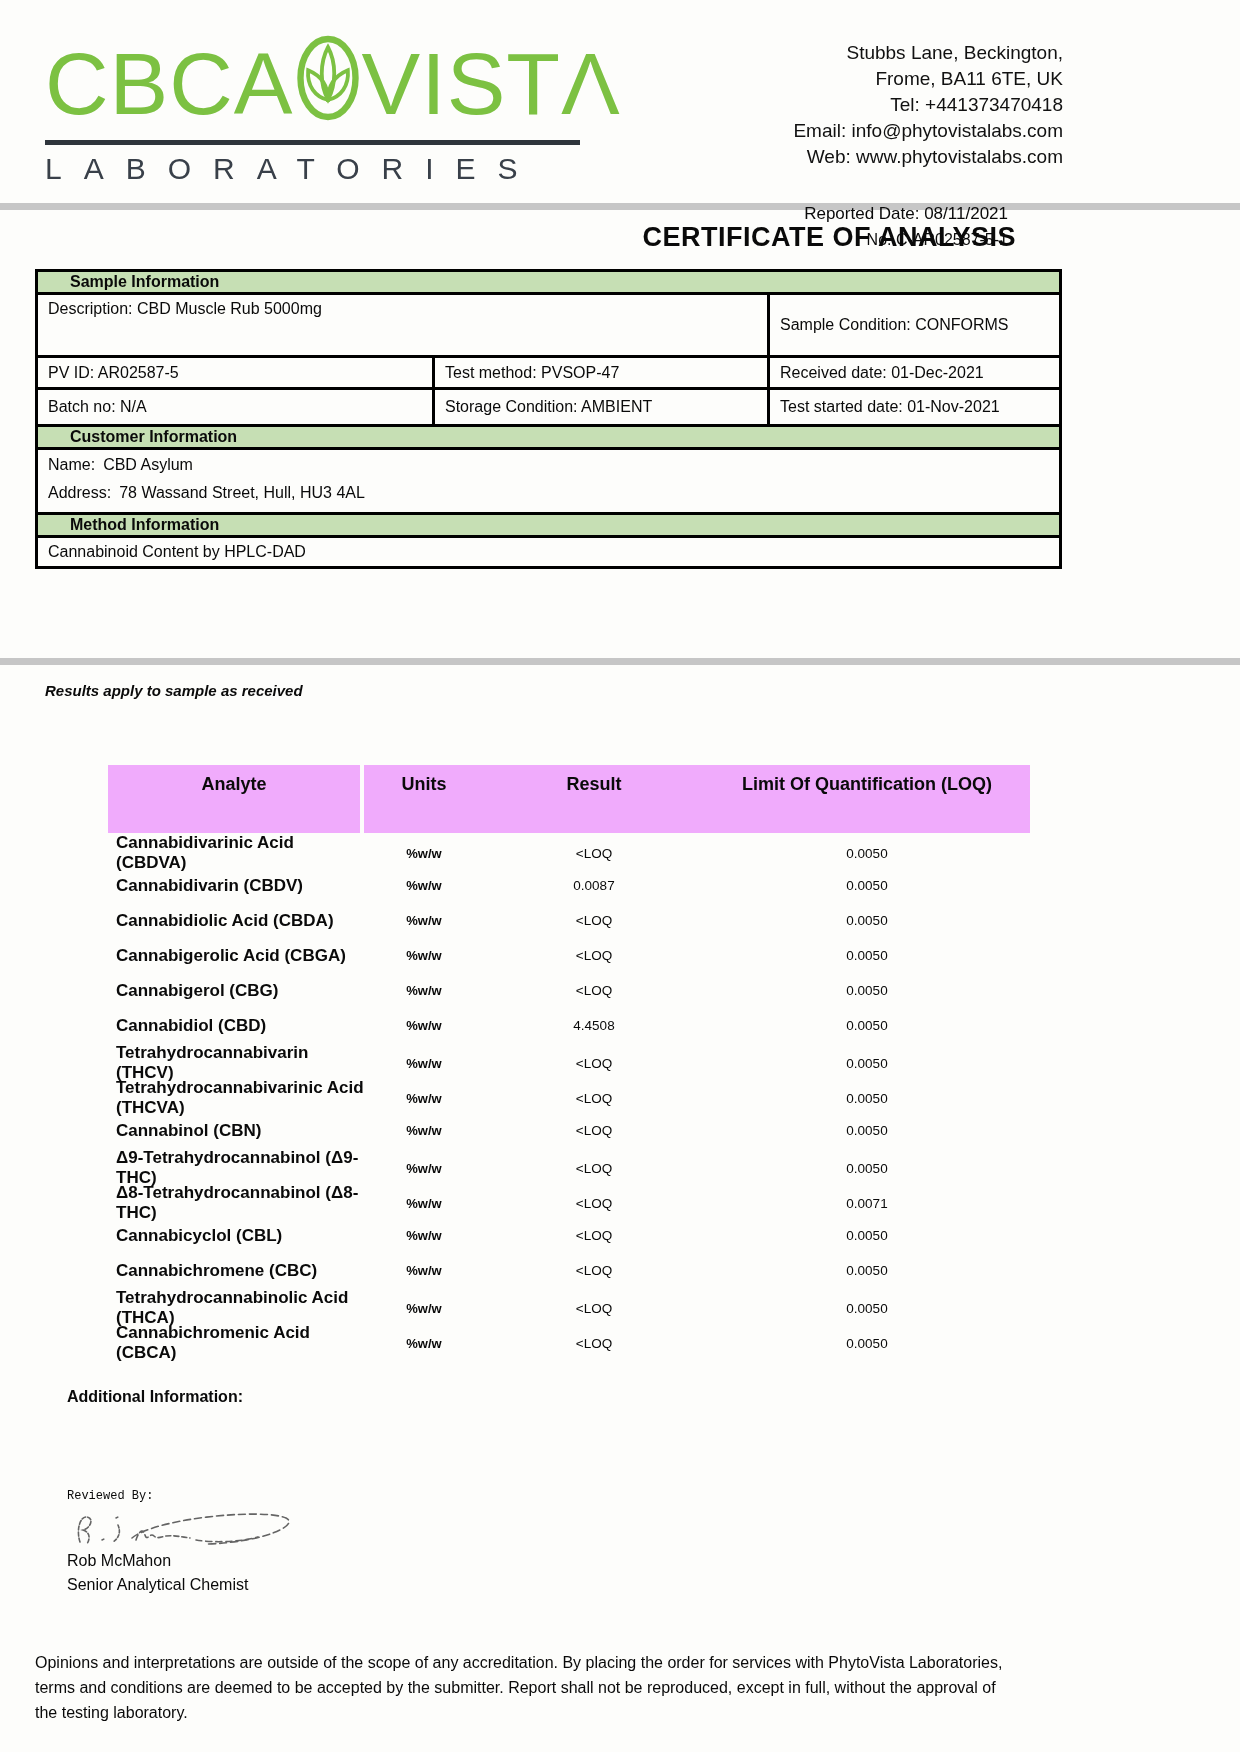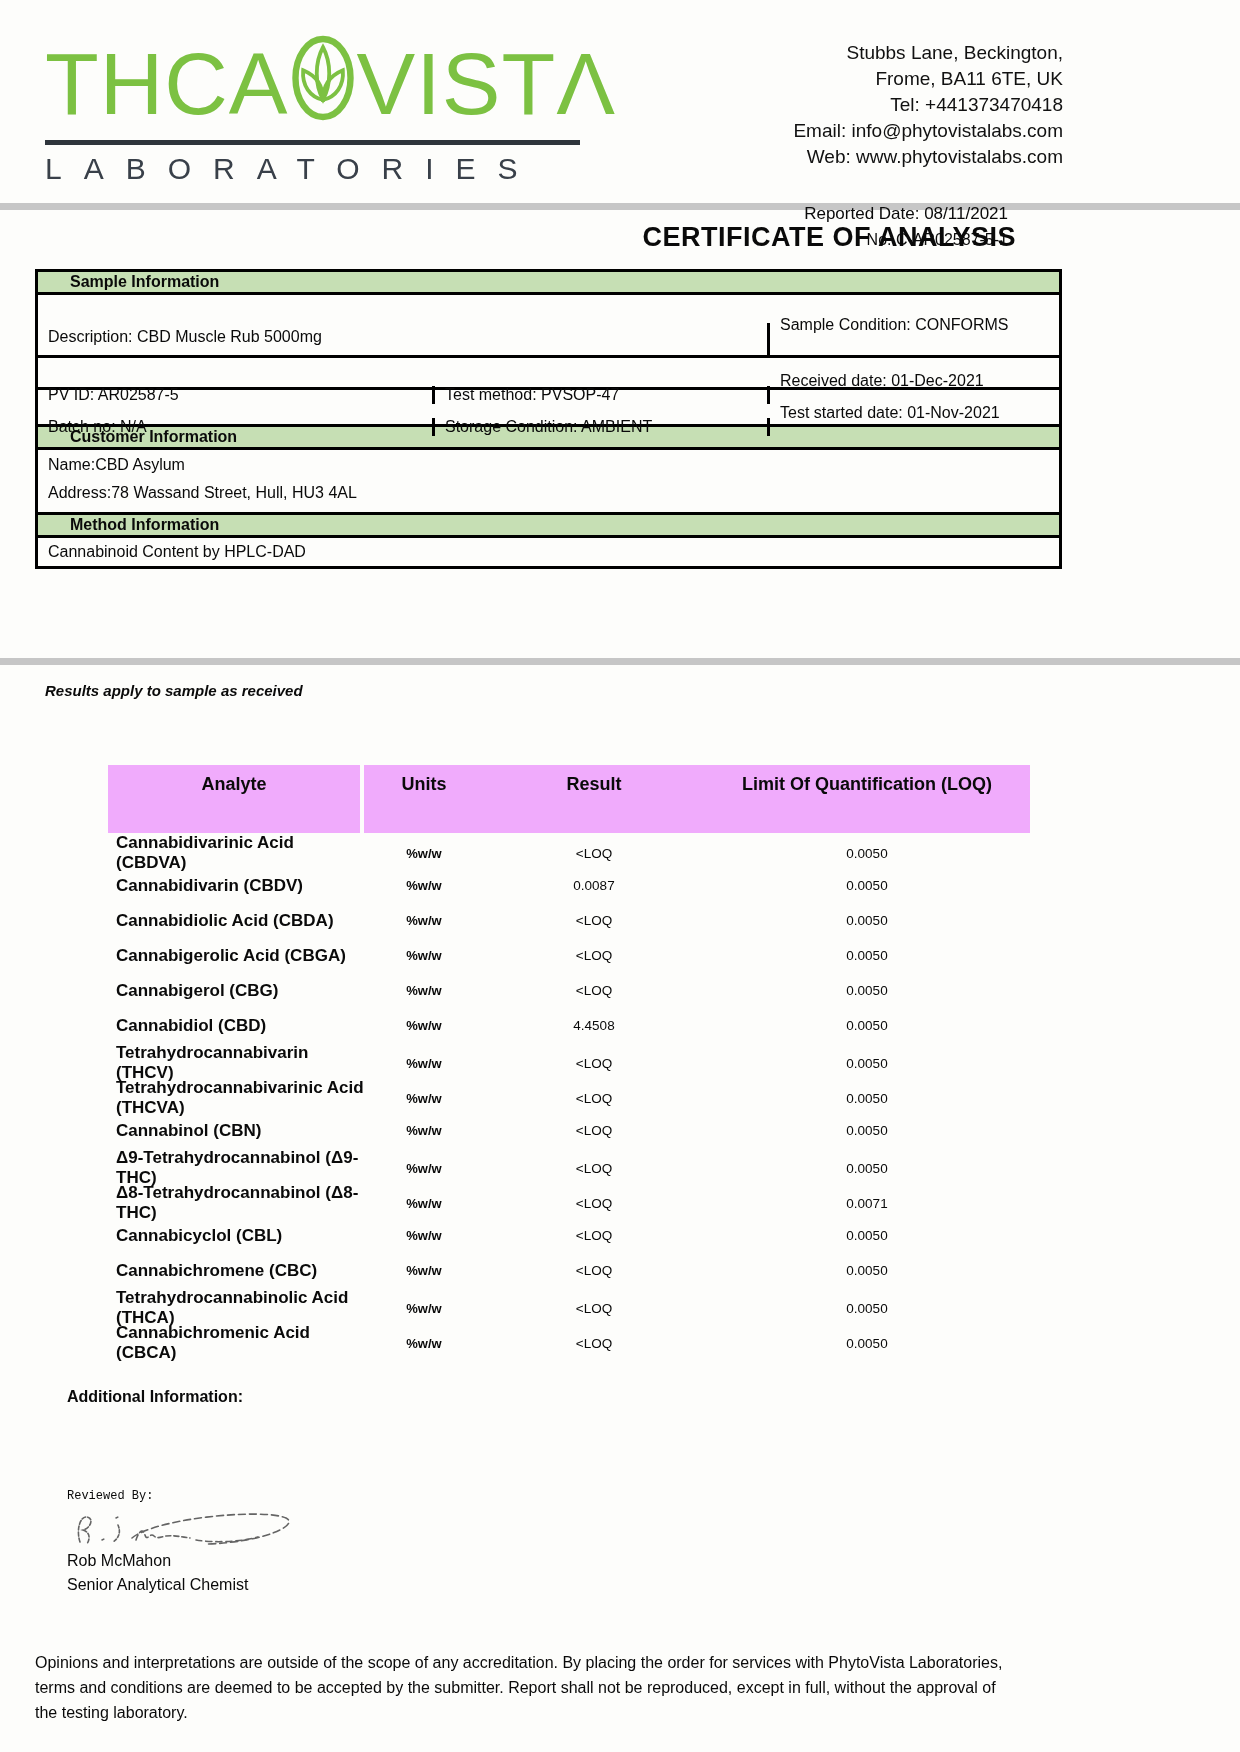--- a/index.html
+++ b/index.html
@@ -24,28 +24,28 @@
   .divider.mid{top:658px;}
   
   .reported-date{position:absolute;top:204px;right:232px;font-size:17px;}
   .cert-title{position:absolute;top:222px;left:0;width:1016px;text-align:right;font-size:27px;font-weight:bold;letter-spacing:0.5px;}
   .report-no{position:absolute;top:231px;right:232px;font-size:16px;}
   
   .info-box{position:absolute;top:269px;left:35px;width:1021px;border:3px solid #000;background:#fdfdfb;}
   .sec-bar{background:#C6DFB4;border-bottom:3px solid #000;height:20px;line-height:20px;padding-left:32px;font-weight:bold;font-size:16px;}
   .row-desc{display:grid;grid-template-columns:732px 1fr;height:60px;border-bottom:3px solid #000;}
   .cell{font-size:16px;padding-left:10px;}
-  .cell.rbord{border-right:3px solid #000;margin-top:28px;}
+  .cell.rbord{border-right:3px solid #000;}
   .row-desc .cell.topalign{padding-top:5px;}
   .vcenter{display:flex;align-items:center;}
   .row-3col{display:grid;grid-template-columns:397px 335px 1fr;border-bottom:3px solid #000;}
   .row-3col.h29{height:29px;}
   .row-3col.h34{height:34px;}
   .cust-box{height:56px;border-bottom:3px solid #000;padding:6px 0 0 10px;font-size:16px;}
-  .kv{display:flex;gap:0;}
+  .kv{display:flex;gap:8px;}
   .kv + .kv{margin-top:10px;}
   .method-box{height:28px;padding-left:10px;font-size:16px;display:flex;align-items:center;}
   
   .results-note{position:absolute;top:682px;left:45px;font-size:15px;font-weight:bold;font-style:italic;}
   
   .results-table{position:absolute;top:765px;left:108px;width:922px;}
   .t-head{display:grid;grid-template-columns:256px 120px 220px 326px;height:68px;}
   .t-head .hcell{background:#f0abfc;font-weight:bold;font-size:18px;text-align:center;padding-top:9px;}
   .t-head .hcell.gap{border-right:4px solid #fdfdfb;}
   .t-row{display:grid;grid-template-columns:256px 120px 220px 326px;height:35px;align-items:center;}
@@ -60,21 +60,21 @@
   .reviewer-title{position:absolute;top:1576px;left:67px;font-size:16px;}
   .footer-text{position:absolute;top:1650px;left:35px;width:1175px;font-size:16px;line-height:25px;color:#0a0a0a;}
 </style>
 </head>
 <body>
 
 <div class="page">
 
   <div class="logo-block">
     <div class="logo-word">
-      <span>THCA</span>
+      <span>CBCA</span>
       <span class="leaf">
         <svg width="64" height="88" viewBox="0 0 100 136" aria-hidden="true">
           <ellipse cx="50" cy="68" rx="43" ry="61" fill="none" stroke="#7CC142" stroke-width="10"></ellipse>
           <path d="M50 20 C 37 44 37 78 50 102 C 63 78 63 44 50 20 Z" fill="none" stroke="#7CC142" stroke-width="6"></path>
           <path d="M50 102 C 30 98 17 80 19 56 C 38 64 50 78 50 102 Z" fill="none" stroke="#7CC142" stroke-width="6"></path>
           <path d="M50 102 C 70 98 83 80 81 56 C 62 64 50 78 50 102 Z" fill="none" stroke="#7CC142" stroke-width="6"></path>
         </svg>
       </span>
       <span>VISTΛ</span>
     </div>

